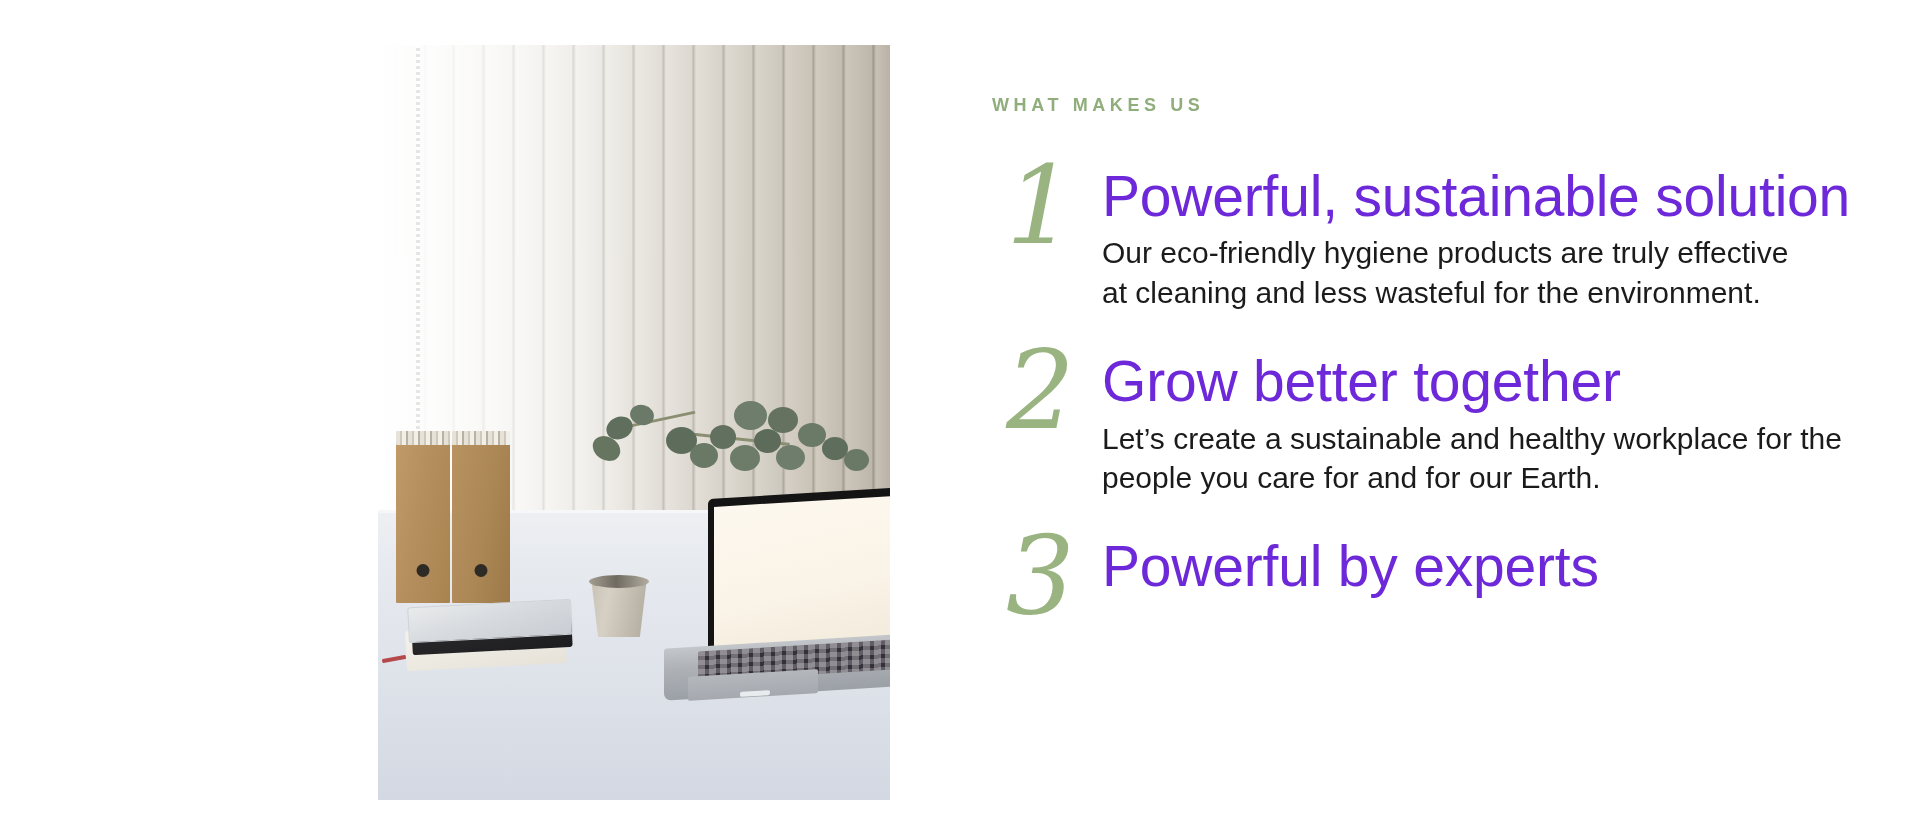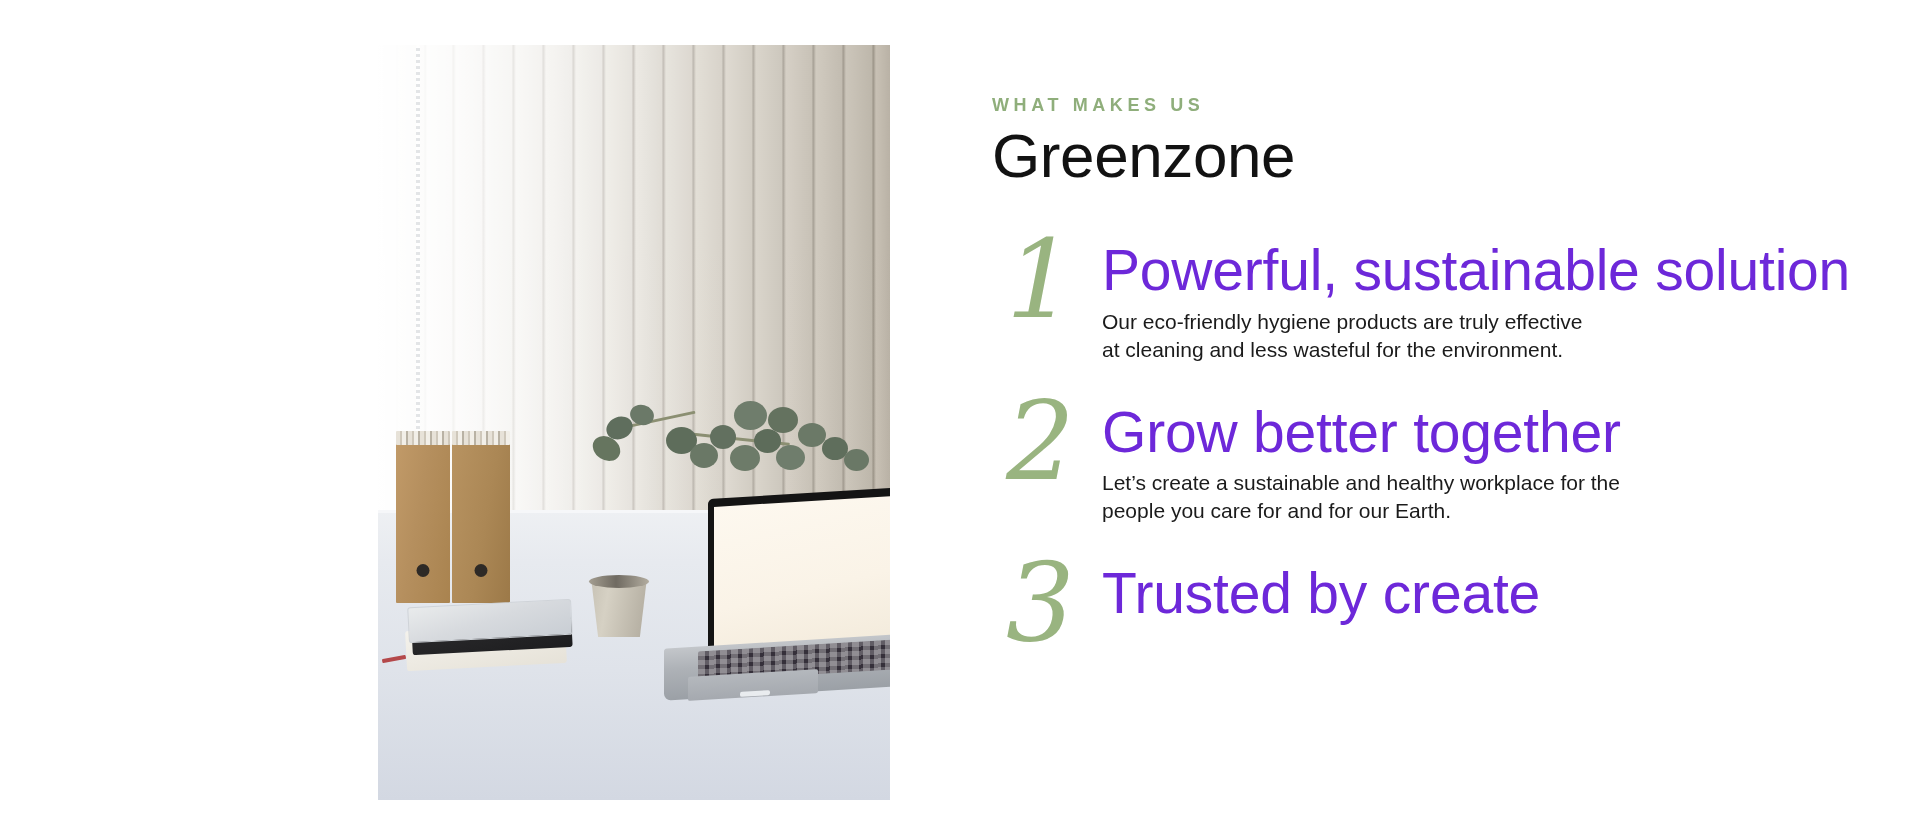--- a/index.html
+++ b/index.html
@@ -224,21 +224,21 @@
   }
   .item-title {
     font-size: 57px;
     font-weight: normal;
     color: #6d28d9;
     line-height: 1.06;
     letter-spacing: -0.2px;
     margin: 0 0 7px 0;
   }
   .item-desc {
-    font-size: 21px;
+    font-size: 30px;
     font-weight: normal;
     color: #1b1b1b;
     line-height: 1.33;
     margin: 0;
     white-space: pre-line;
   }
 </style>
 </head>
 <body>
 
@@ -299,21 +299,20 @@
     <div class="keyboard" style="left:320px; top:600px; width:212px; height:30px; transform:skewY(-3.5deg);"></div>
     <div class="trackpad" style="left:310px; top:628px; width:130px; height:24px; transform:skewY(-3.5deg);"></div>
     <div class="notch" style="left:362px; top:646px; width:30px; height:5px; transform:skewY(-3.5deg);"></div>
 
   </div>
 
   <div class="content">
 
     <div class="eyebrow">WHAT MAKES US</div>
 
-    <h1 class="brand">Greenzone</h1>
 
     <div class="items">
 
       <div class="item">
         <div class="num">1</div>
         <div class="item-body">
           <h2 class="item-title">Powerful, sustainable solution</h2>
           <p class="item-desc">Our eco-friendly hygiene products are truly effective
 at cleaning and less wasteful for the environment.</p>
         </div>
@@ -324,20 +323,20 @@
         <div class="item-body">
           <h2 class="item-title">Grow better together</h2>
           <p class="item-desc">Let’s create a sustainable and healthy workplace for the
 people you care for and for our Earth.</p>
         </div>
       </div>
 
       <div class="item">
         <div class="num">3</div>
         <div class="item-body">
-          <h2 class="item-title">Trusted by create</h2>
+          <h2 class="item-title">Powerful by experts</h2>
         </div>
       </div>
 
     </div>
   </div>
 
 </div>
 
 </body></html>

